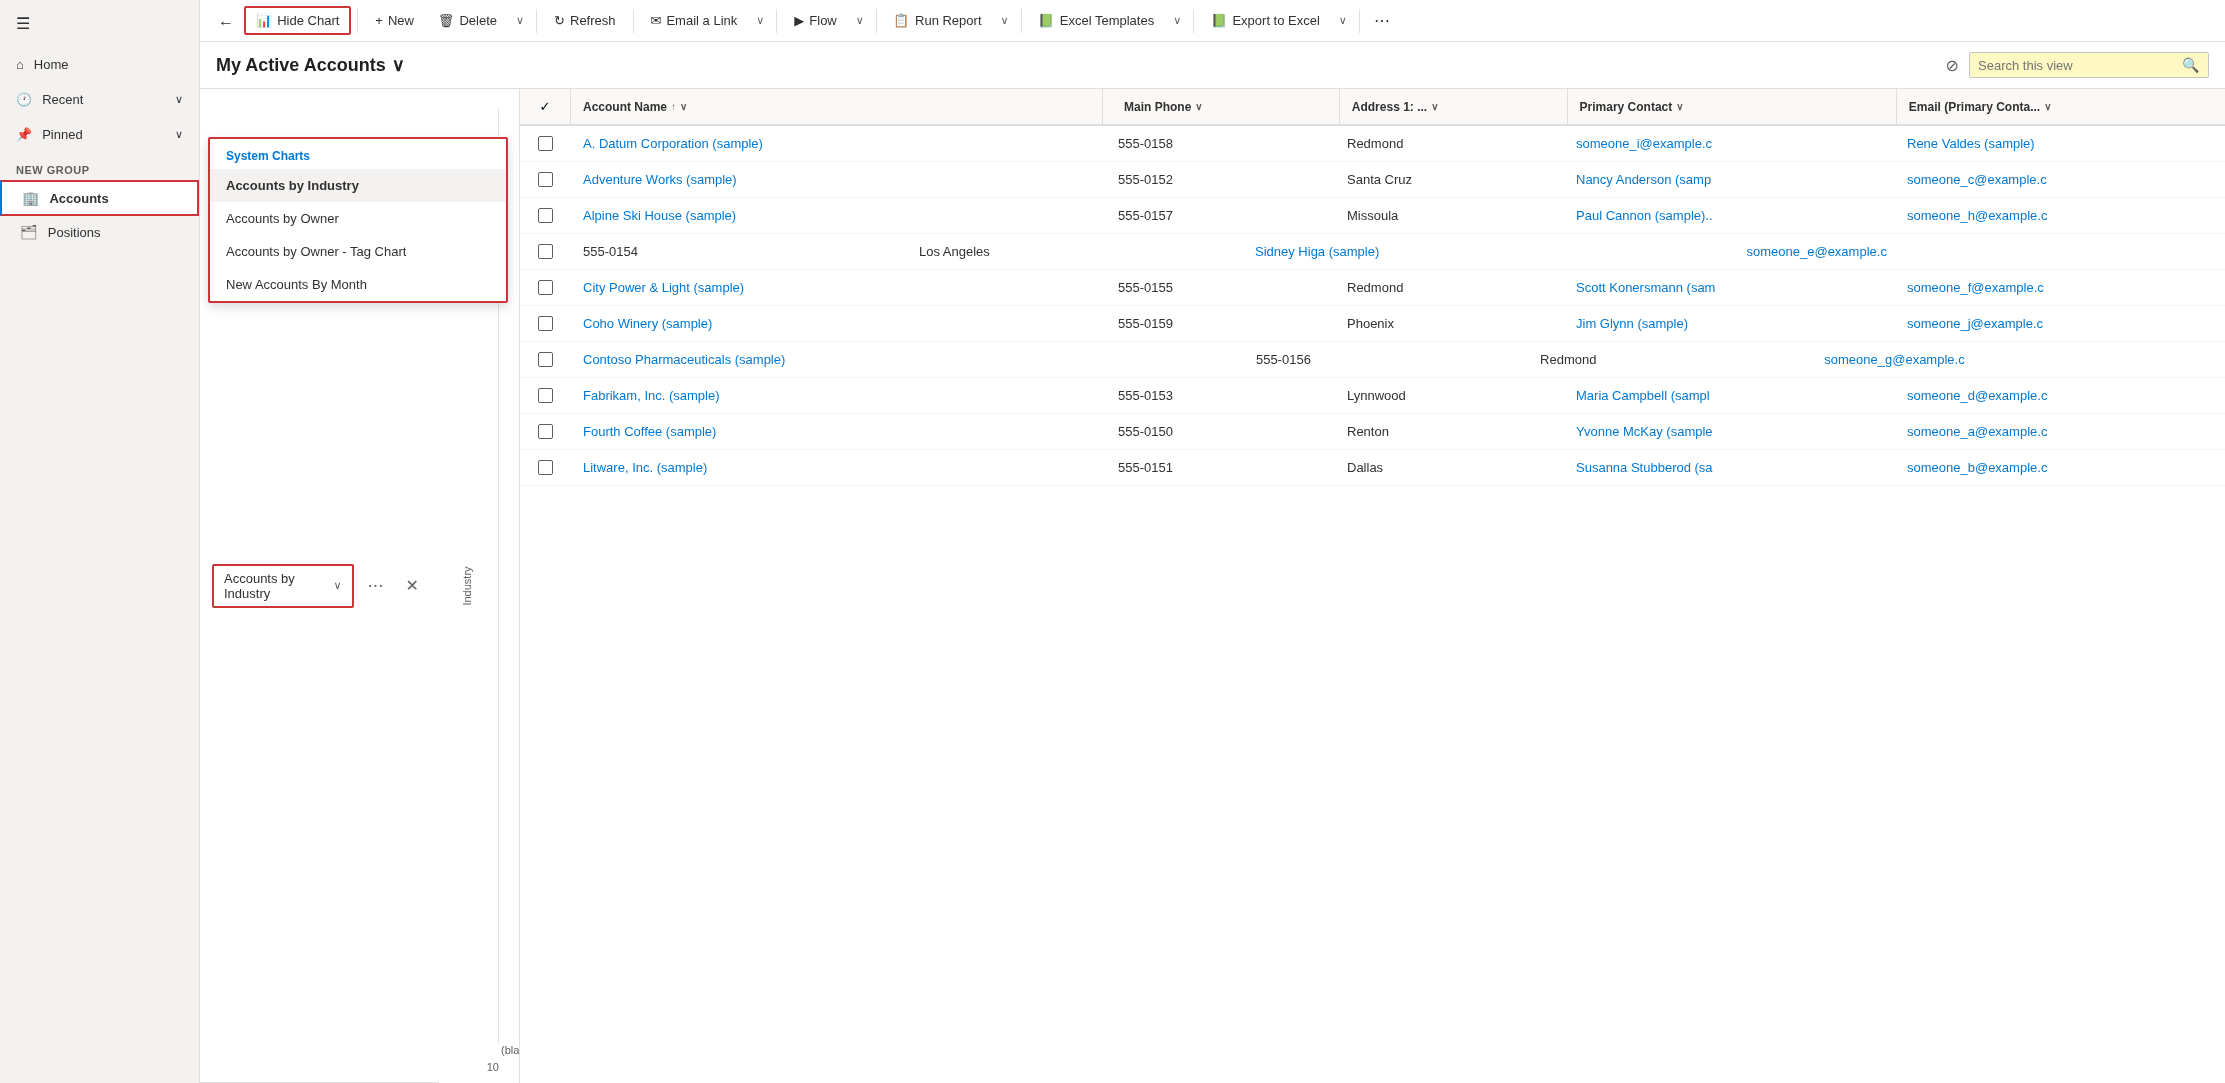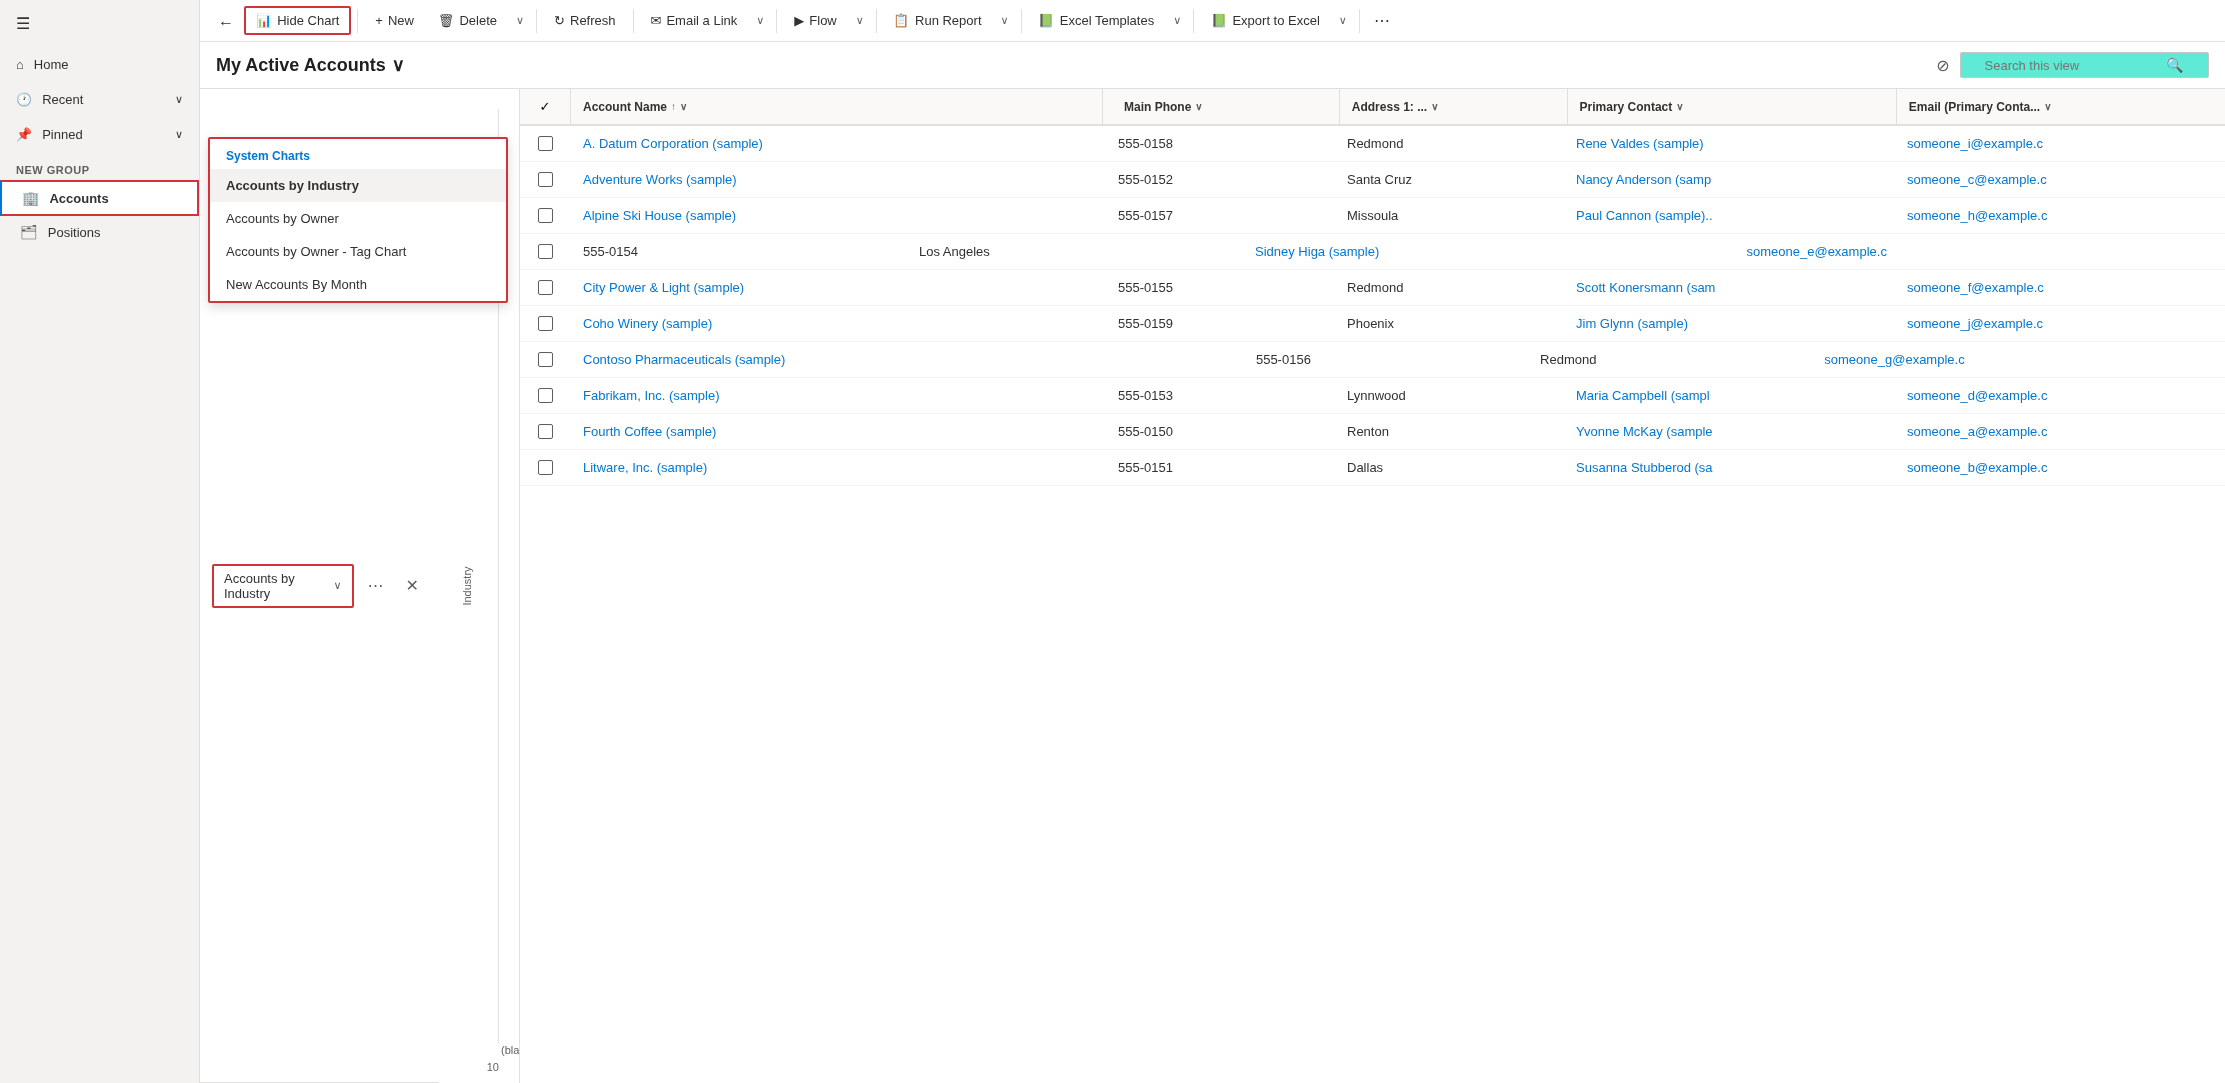--- a/index.html
+++ b/index.html
@@ -142,24 +142,24 @@
       display: flex;
       align-items: center;
       gap: 10px;
     }
     .filter-icon { color: #605e5c; font-size: 16px; cursor: pointer; }
     .search-box {
       display: flex;
       align-items: center;
       border: 1px solid #c8c6c4;
       border-radius: 2px;
-      padding: 4px 24px;
+      padding: 4px 8px;
       gap: 6px;
       min-width: 240px;
-      background: #5eead4;
+      background: #fef9c3;
     }
     .search-box input {
       border: none;
       outline: none;
       font-size: 13px;
       color: #323130;
       flex: 1;
       background: transparent;
     }
     .search-box .search-icon { color: #605e5c; font-size: 14px; }
@@ -573,22 +573,22 @@
       </div>
 
       <div id="grid-rows">
           <div class="grid-row">
     <div class="grid-cell-check">
       <div class="checkbox"></div>
     </div>
     <div class="grid-cell link col-account-name">A. Datum Corporation (sample)</div>
     <div class="grid-cell col-phone">555-0158</div>
     <div class="grid-cell col-address">Redmond</div>
+    <div class="grid-cell link col-email">someone_i@example.c</div>
     <div class="grid-cell link col-contact">Rene Valdes (sample)</div>
-    <div class="grid-cell link col-email">someone_i@example.c</div>
   </div>
           <div class="grid-row">
     <div class="grid-cell-check">
       <div class="checkbox"></div>
     </div>
     <div class="grid-cell link col-account-name">Adventure Works (sample)</div>
     <div class="grid-cell col-phone">555-0152</div>
     <div class="grid-cell col-address">Santa Cruz</div>
     <div class="grid-cell link col-contact">Nancy Anderson (samp</div>
     <div class="grid-cell link col-email">someone_c@example.c</div>

